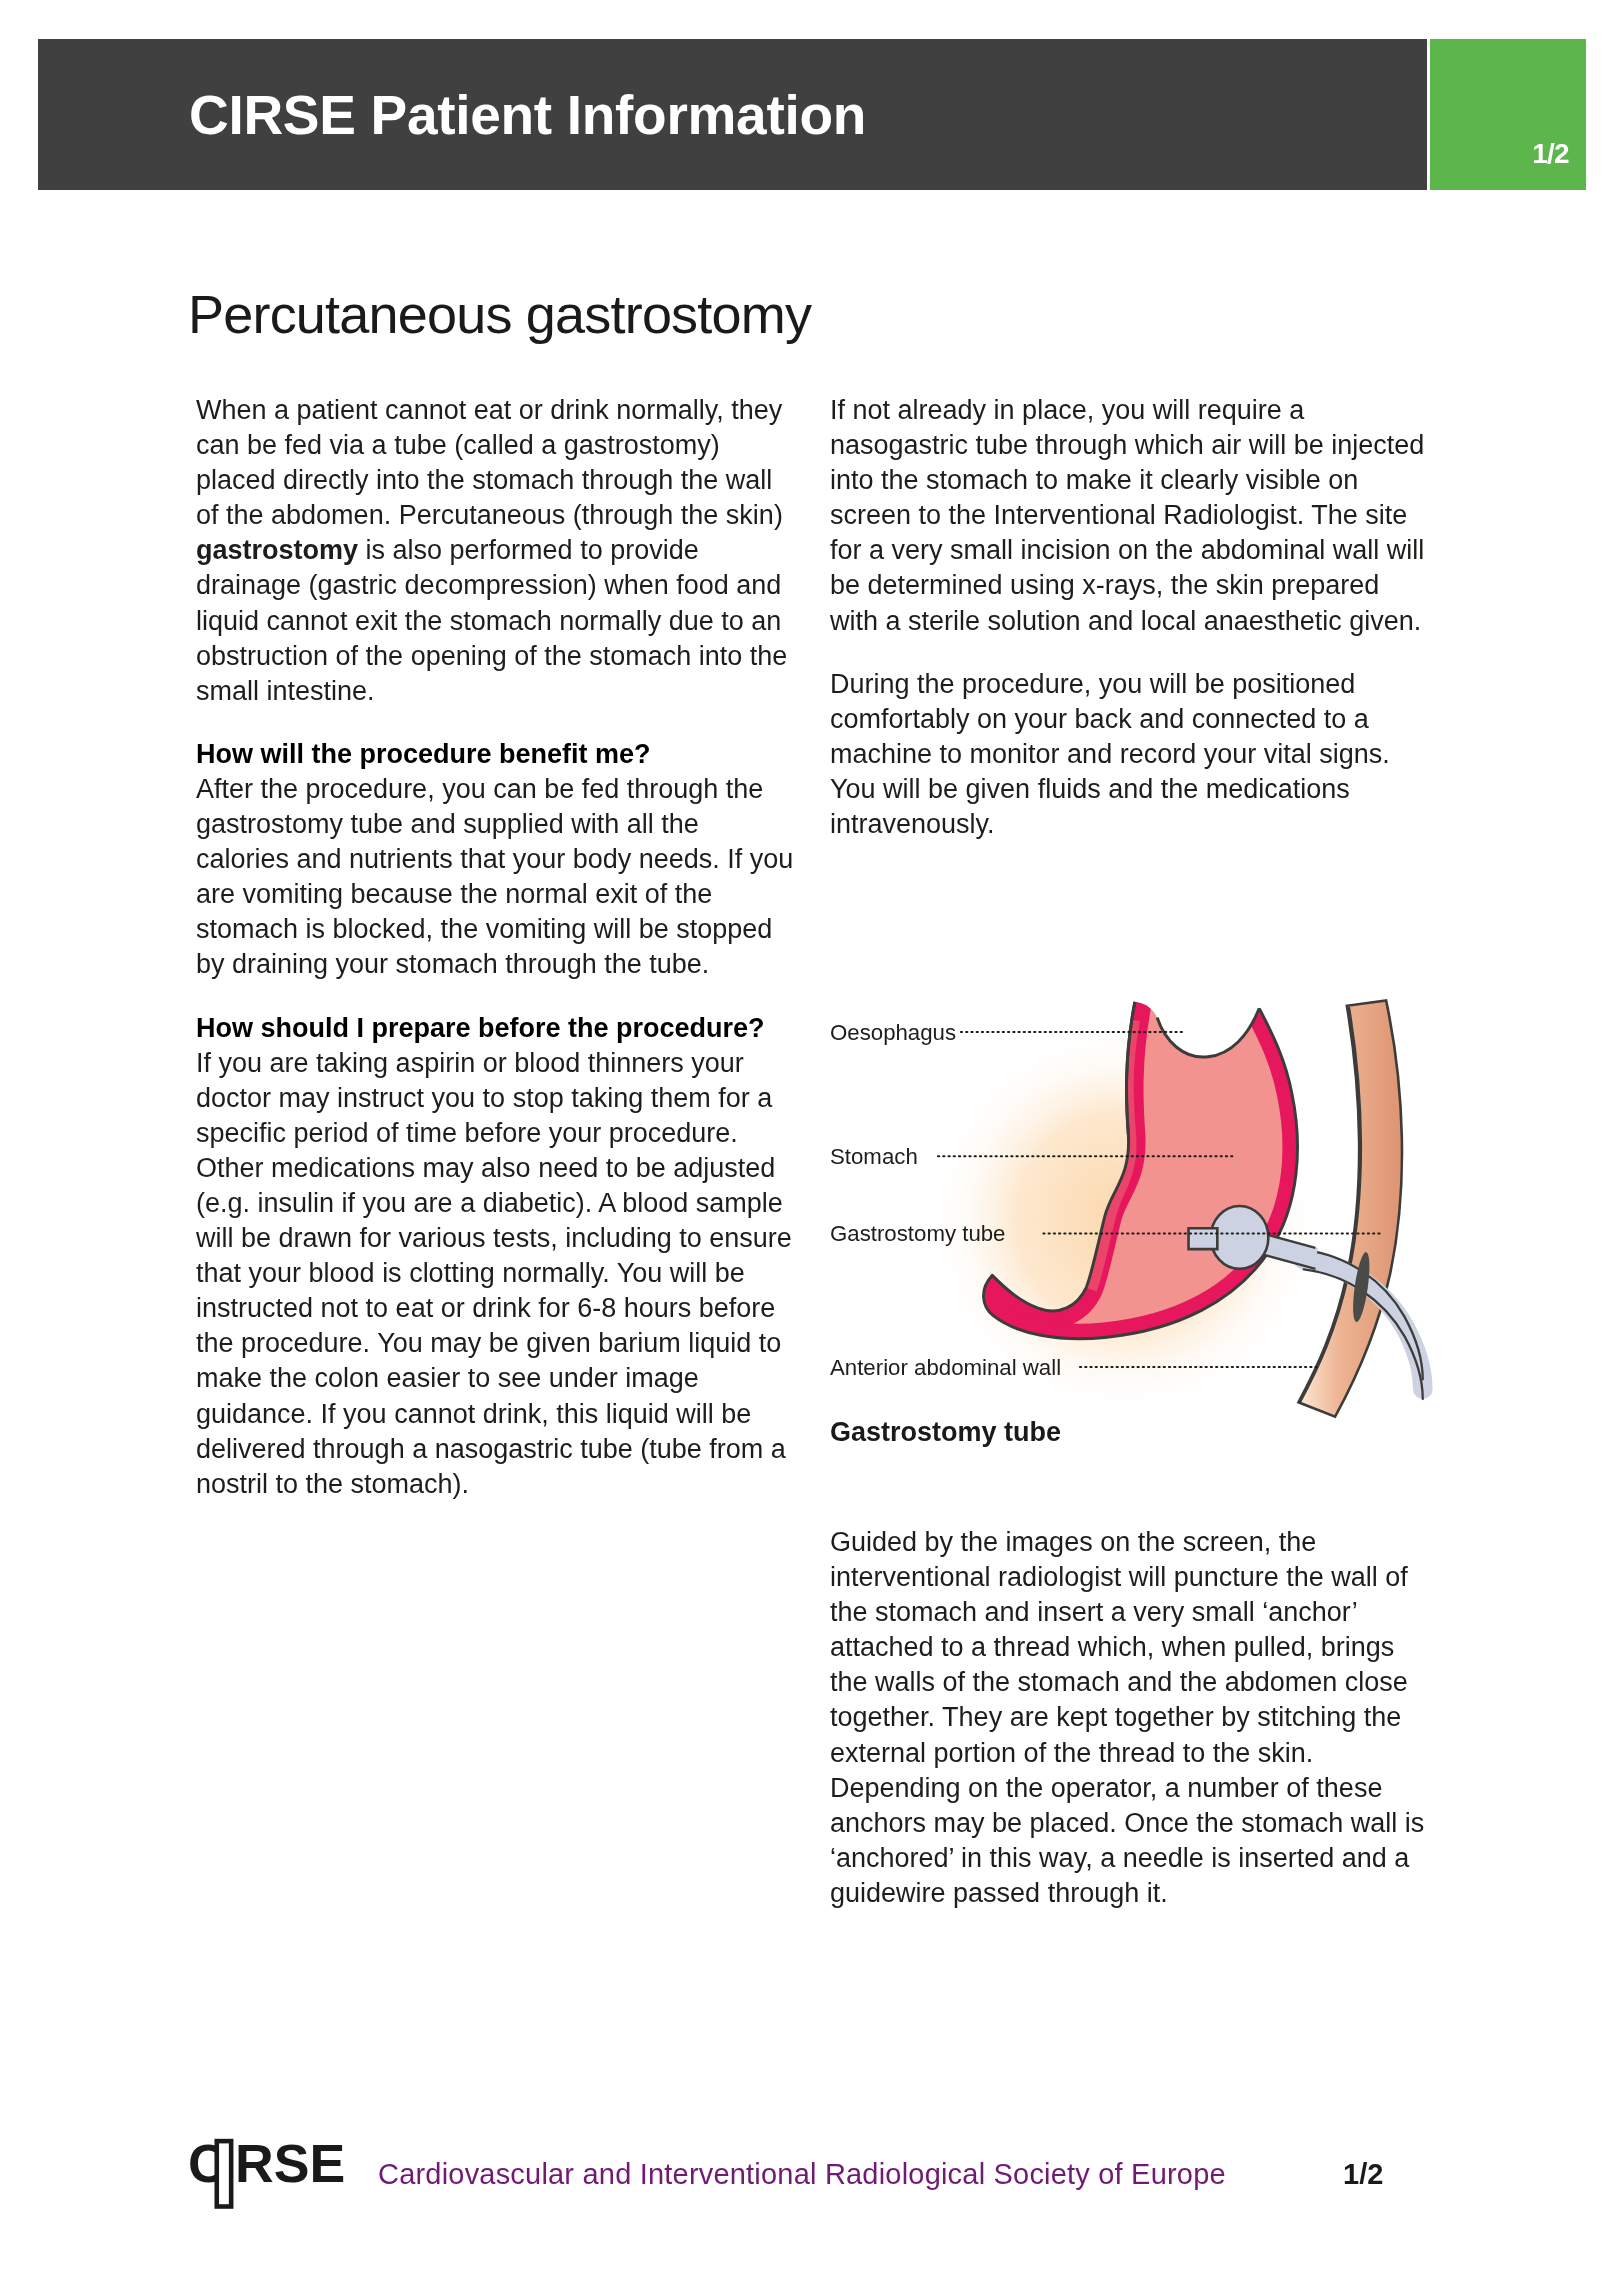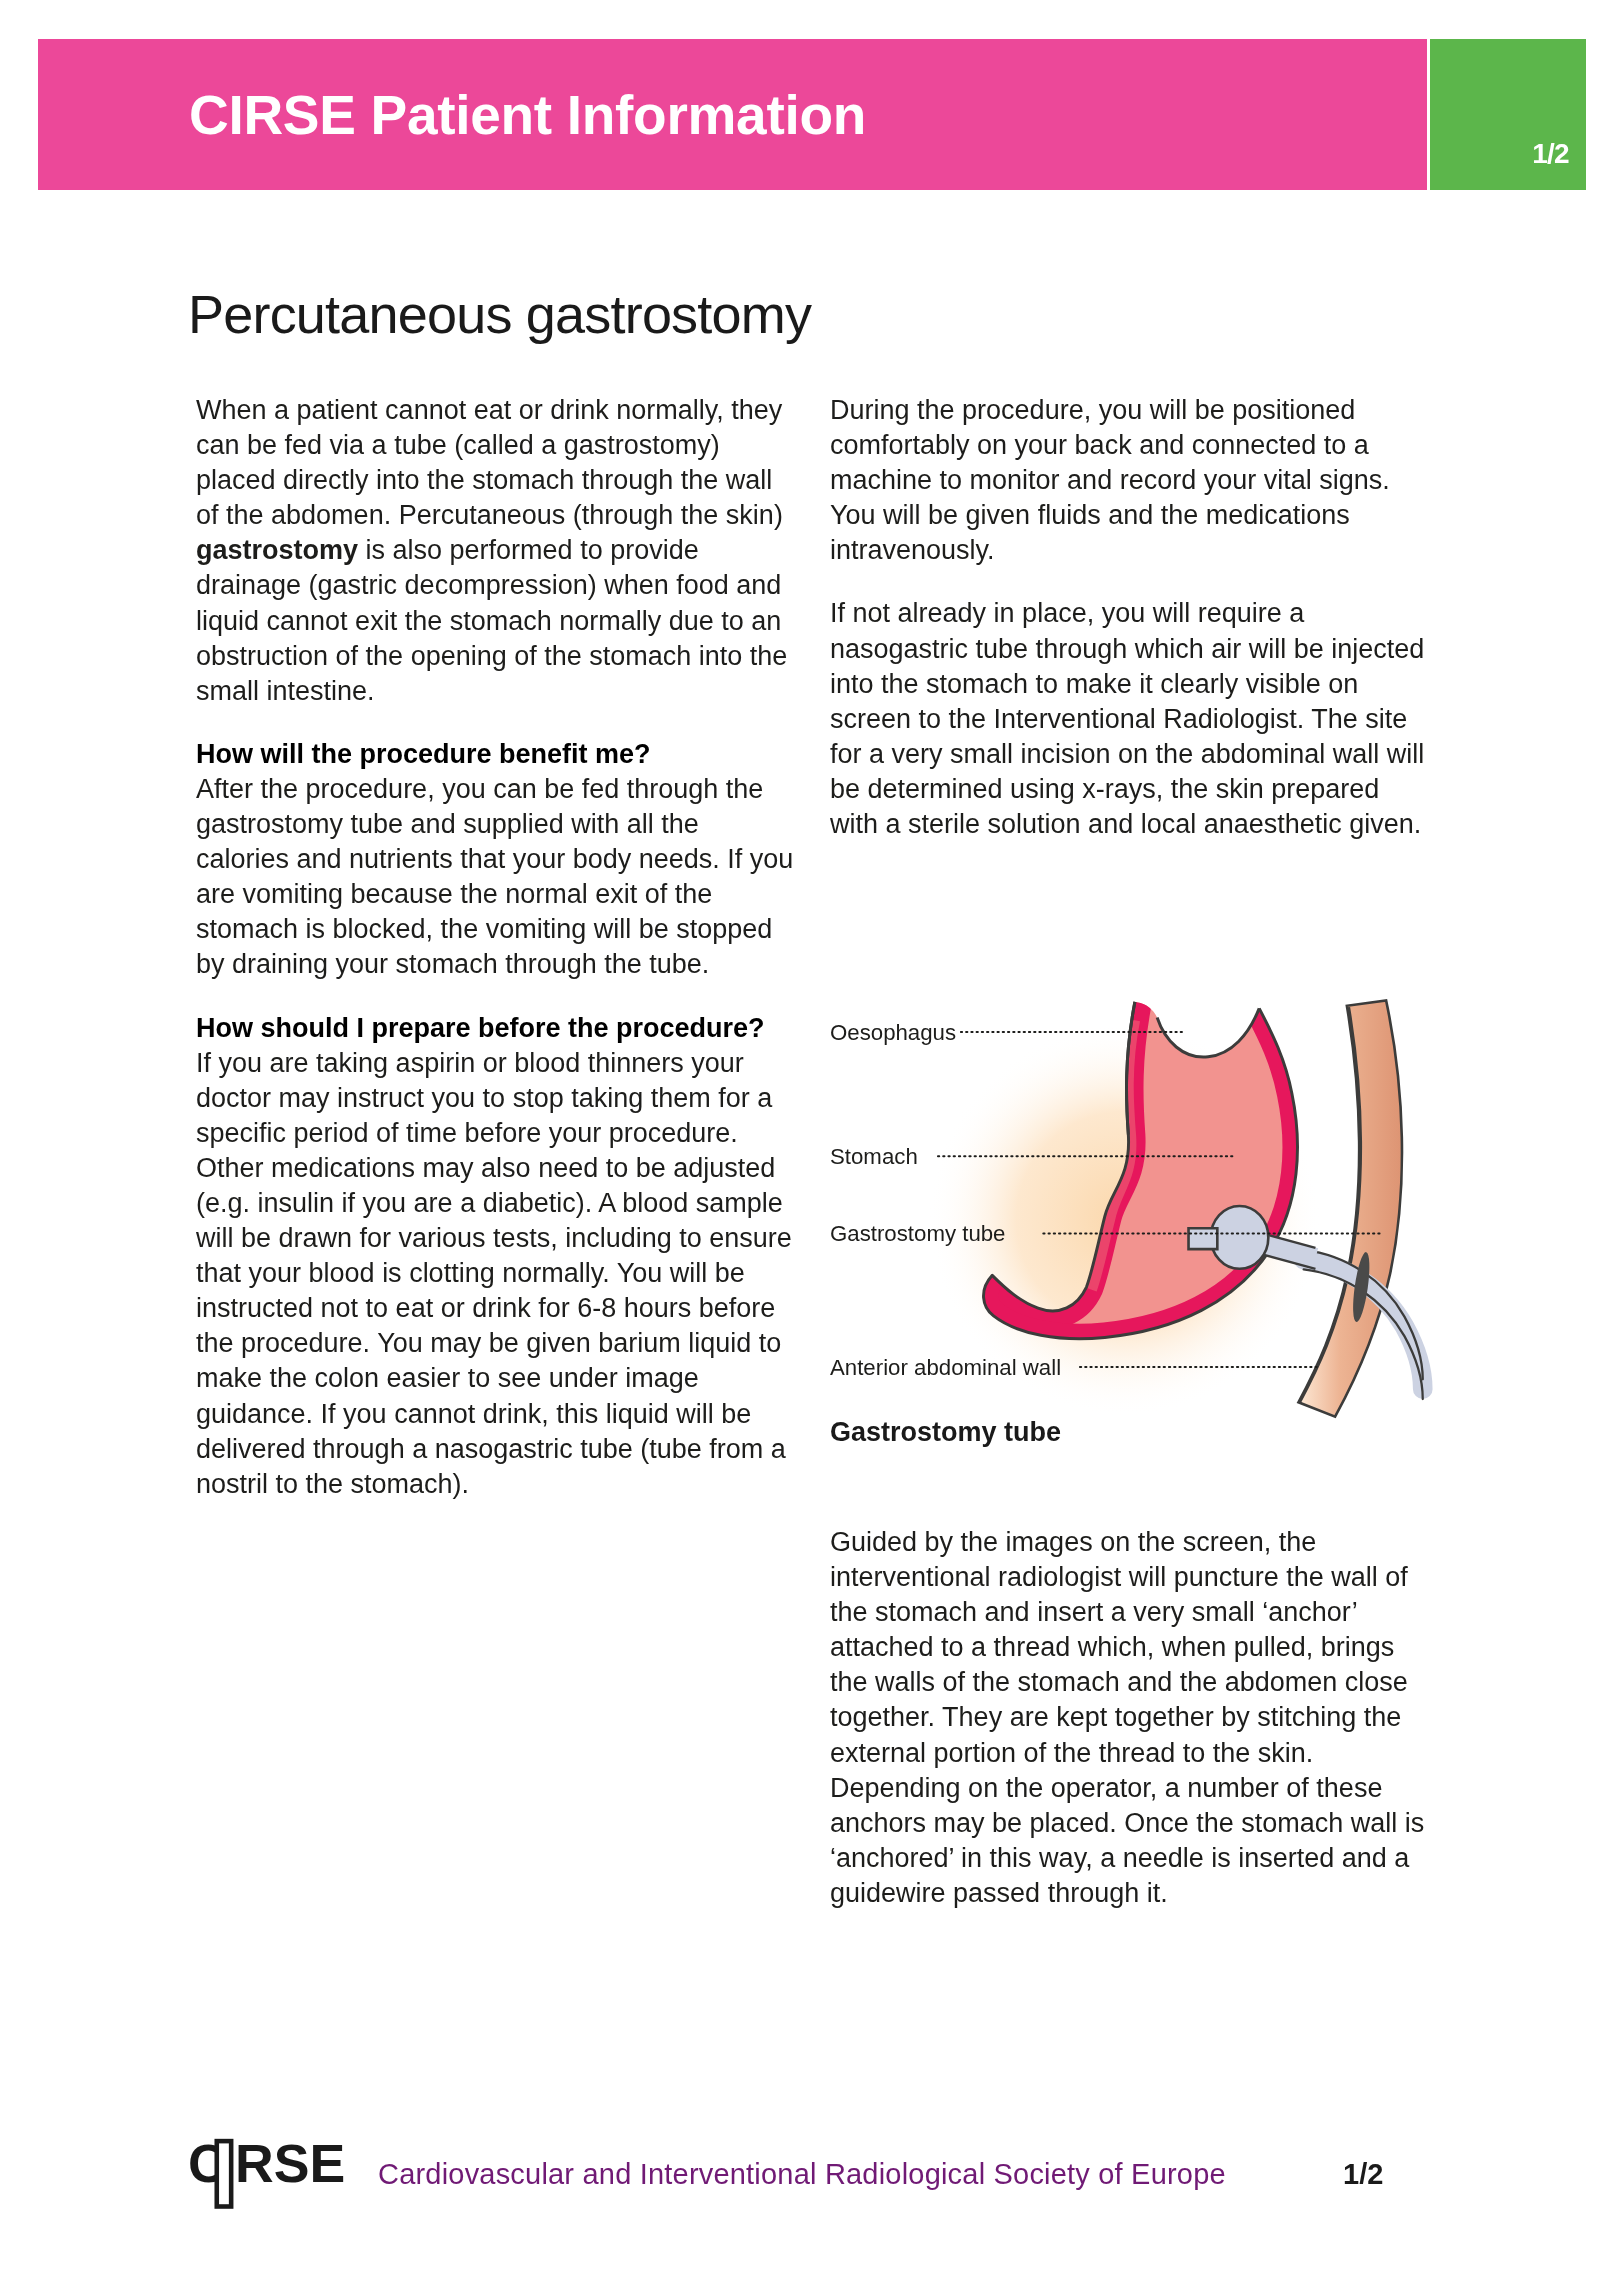--- a/index.html
+++ b/index.html
@@ -11,21 +11,21 @@
   }
   body { position: relative; overflow: hidden; }
 
   
   .header-bar {
     position: absolute;
     left: 38px;
     top: 39px;
     width: 1389px;
     height: 151px;
-    background: #ec4899;
+    background: #404040;
   }
   .header-title {
     position: absolute;
     left: 151px;
     top: 50%;
     transform: translateY(-50%);
     color: #ffffff;
     font-size: 55px;
     font-weight: bold;
     letter-spacing: -0.3px;
@@ -168,22 +168,22 @@
     <h3>How should I prepare before the procedure?</h3>
     <p class="tight">If you are taking aspirin or blood thinners your doctor may instruct you to stop taking them for a specific period of time before your procedure. Other medications may also need to be adjusted (e.g. insulin if you are a diabetic). A blood sample will be drawn for various tests, including to ensure that your blood is clotting normally. You will be instructed not to eat or drink for 6-8 hours before the procedure. You may be given barium liquid to make the colon easier to see under image guidance. If you cannot drink, this liquid will be delivered through a nasogastric tube (tube from a nostril to the stomach).</p>
   </div>
 
   <div class="sec">
   </div>
 
 </div>
 
 <div class="col col-right">
+  <p>If not already in place, you will require a nasogastric tube through which air will be injected into the stomach to make it clearly visible on screen to the Interventional Radiologist. The site for a very small incision on the abdominal wall will be determined using x-rays, the skin prepared with a sterile solution and local anaesthetic given.</p>
   <p>During the procedure, you will be positioned comfortably on your back and connected to a machine to monitor and record your vital signs. You will be given fluids and the medications intravenously.</p>
-  <p>If not already in place, you will require a nasogastric tube through which air will be injected into the stomach to make it clearly visible on screen to the Interventional Radiologist. The site for a very small incision on the abdominal wall will be determined using x-rays, the skin prepared with a sterile solution and local anaesthetic given.</p>
 </div>
 
 <div class="figure">
   <svg viewBox="0 0 940 700" xmlns="http://www.w3.org/2000/svg">
     <defs>
       <radialGradient id="halo" cx="50%" cy="50%" r="50%">
         <stop offset="0%" stop-color="#fbd7ab" stop-opacity="1"></stop>
         <stop offset="55%" stop-color="#fde4c6" stop-opacity="0.85"></stop>
         <stop offset="100%" stop-color="#ffffff" stop-opacity="0"></stop>
       </radialGradient>

